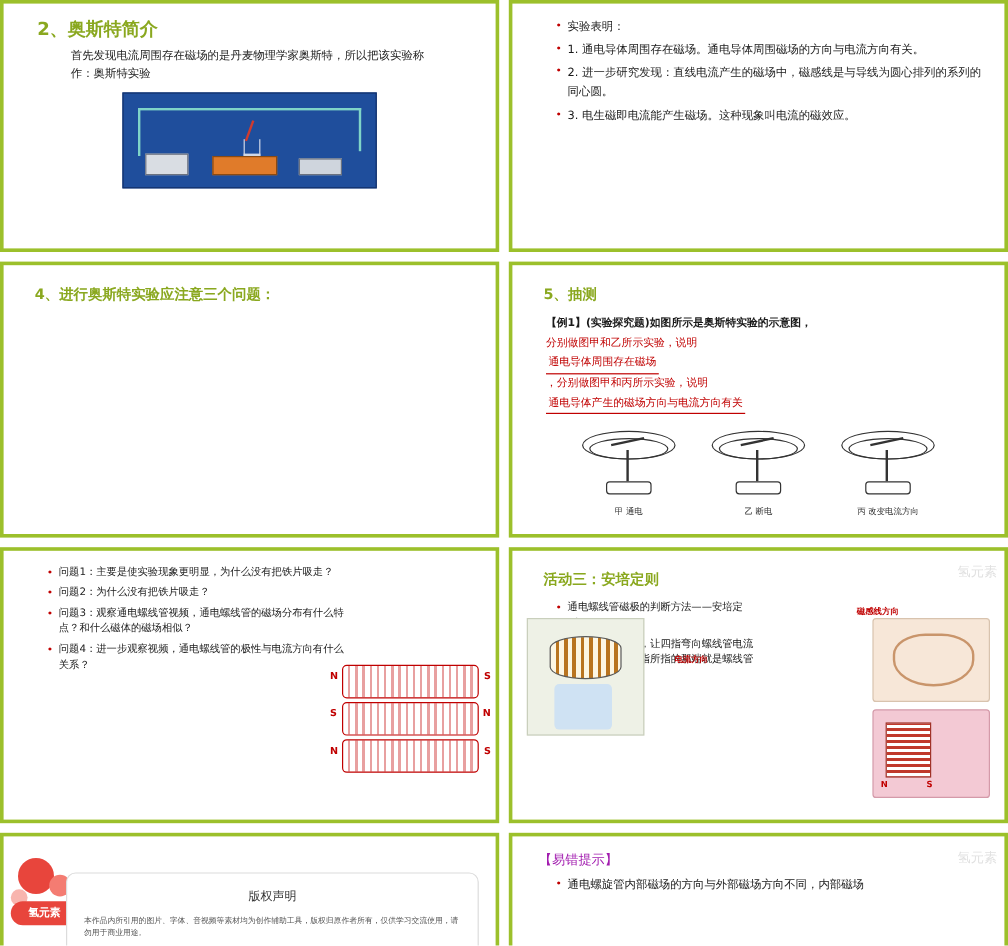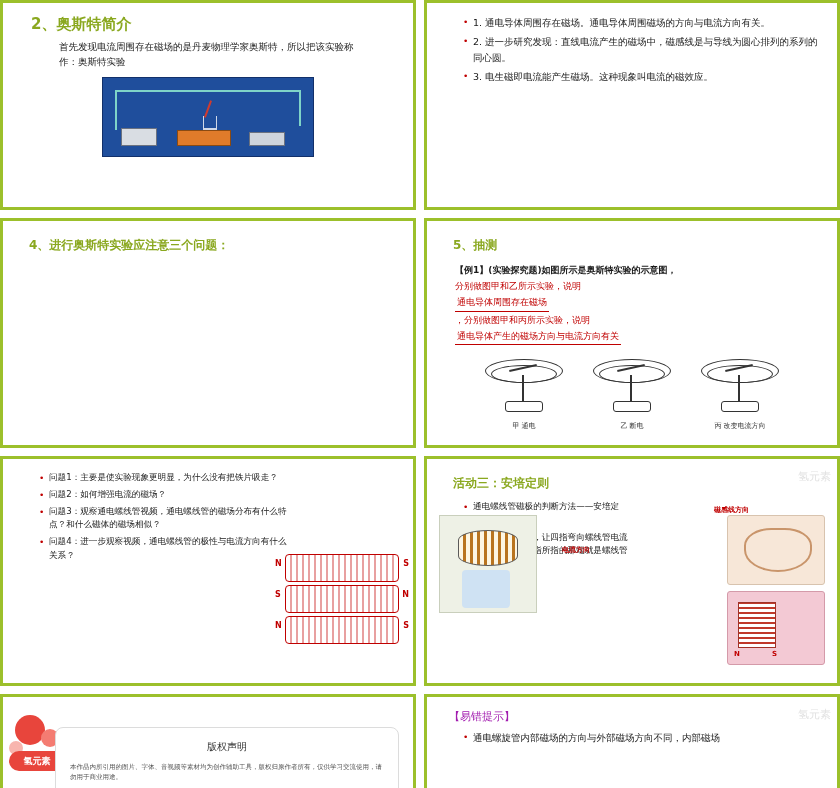--- a/index.html
+++ b/index.html
@@ -239,20 +239,21 @@
         <div class="battery"></div>
         <div class="rheostat"></div>
         <div class="switch"></div>
       </div>
     </div>
   </div>
 
   <div class="slide">
     <div class="inner">
       <ul class="bullets dark">
+        <li>实验表明：</li>
         <li>1. 通电导体周围存在磁场。通电导体周围磁场的方向与电流方向有关。</li>
         <li>2. 进一步研究发现：直线电流产生的磁场中，磁感线是与导线为圆心排列的系列的同心圆。</li>
         <li>3. 电生磁即电流能产生磁场。这种现象叫电流的磁效应。</li>
       </ul>
     </div>
   </div>
 
   <div class="slide">
     <div class="inner">
       <div class="title-big-green">4、进行奥斯特实验应注意三个问题：</div>
@@ -301,21 +302,21 @@
           <div class="sketch-cap">丙 改变电流方向</div>
         </div>
       </div>
     </div>
   </div>
 
   <div class="slide">
     <div class="inner">
       <ul class="bullets bullets-sm" style="width:250px;">
         <li>问题1：主要是使实验现象更明显，为什么没有把铁片吸走？</li>
-        <li>问题2：如何增强电流的磁场？</li>
+        <li>问题2：为什么没有把铁片吸走？</li>
         <li>问题3：观察通电螺线管视频，通电螺线管的磁场分布有什么特点？和什么磁体的磁场相似？</li>
         <li>问题4：进一步观察视频，通电螺线管的极性与电流方向有什么关系？</li>
       </ul>
       <div class="coil-wrap">
         <div class="coil">
           <span class="lbl l">N</span>
           <span class="lbl r">S</span>
         </div>
         <div class="coil">
           <span class="lbl l">S</span>

